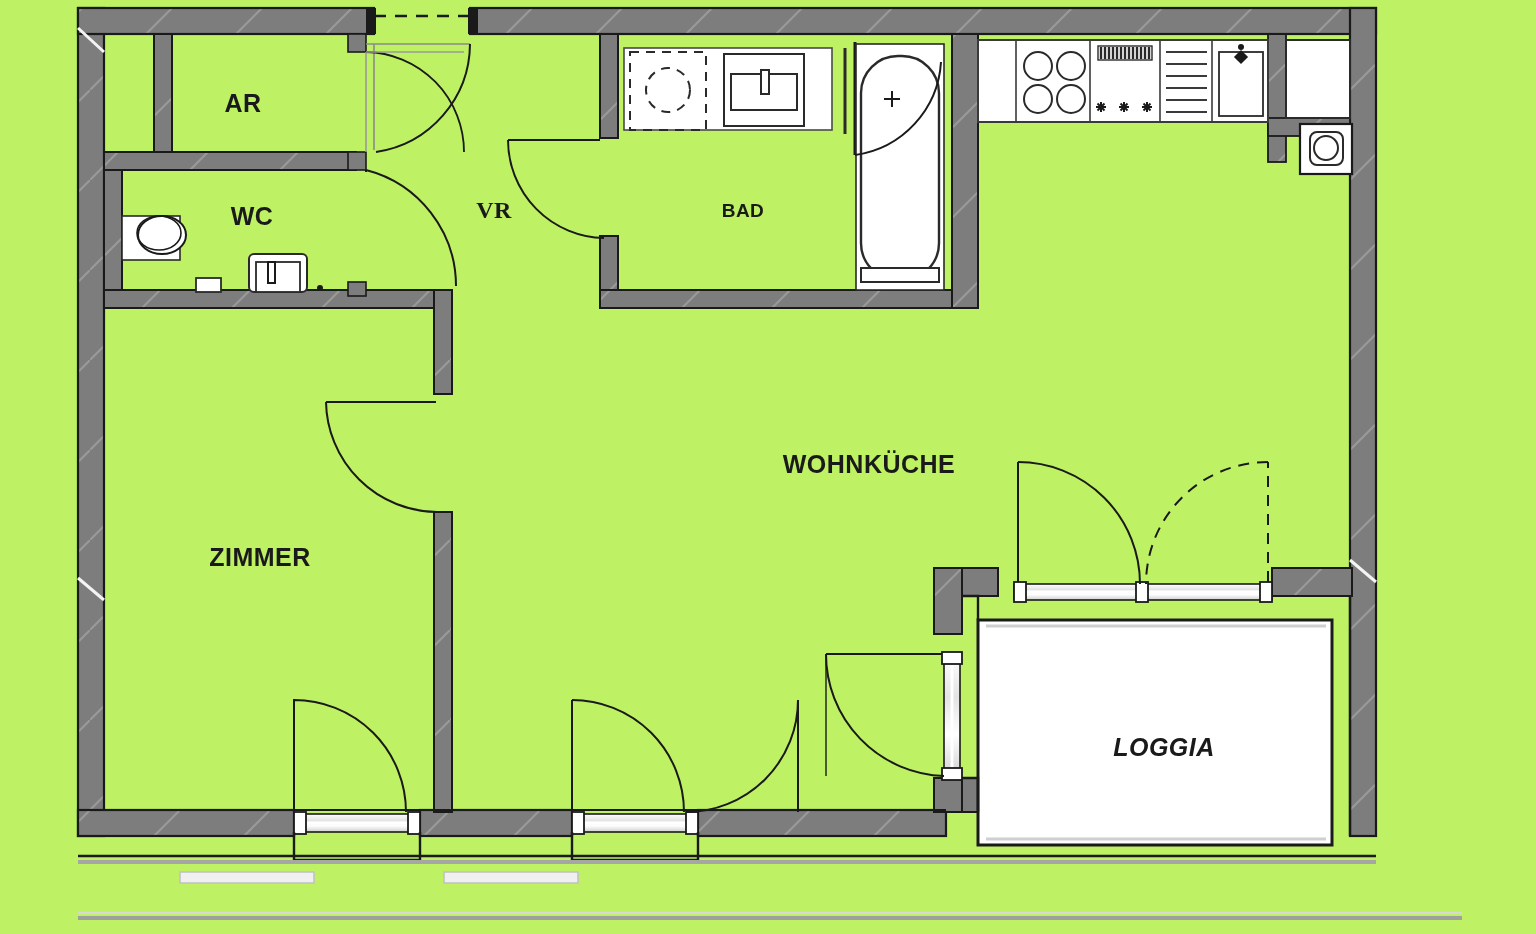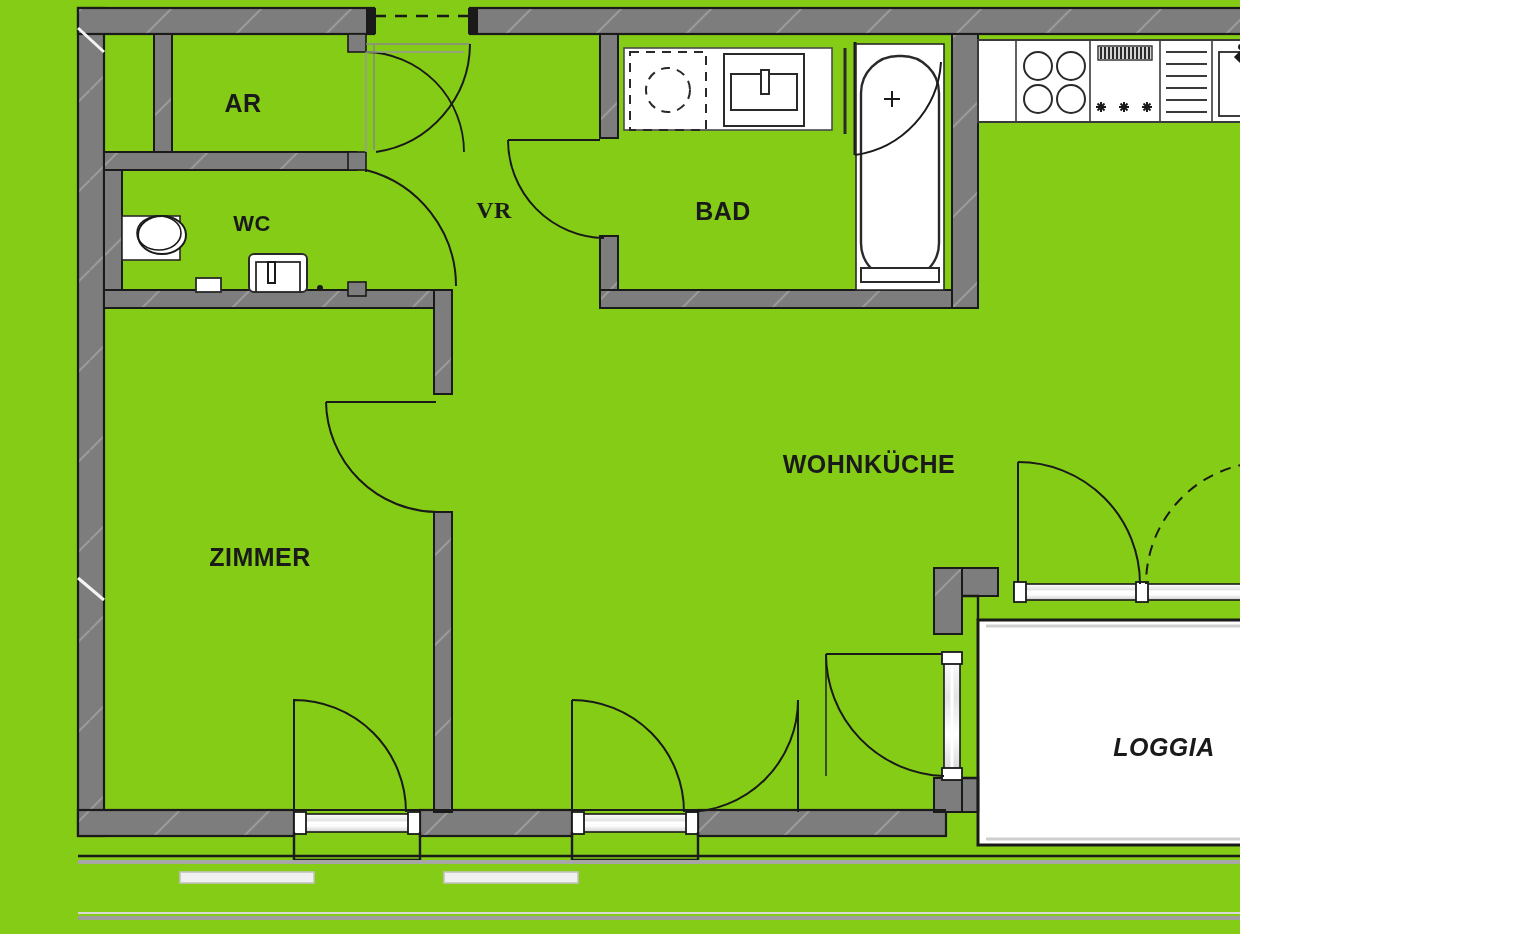--- a/index.html
+++ b/index.html
@@ -5,23 +5,23 @@
   html, body {
     margin: 0;
     padding: 0;
     background: #ffffff;
   }
   body {
     font-family: "Liberation Sans", sans-serif;
   }
   #stage {
     position: relative;
-    width: 1240px;
+    width: 1536px;
     height: 934px;
-    background: #84cc16;
+    background: #bef264;
     overflow: hidden;
   }
   .svgwrap { position:absolute; inset:0; }
   svg { display:block; }
   .room-label {
     position: absolute;
     font-family: "Liberation Sans", sans-serif;
     font-weight: bold;
     color: #1a1a1a;
     letter-spacing: 0.5px;
@@ -338,25 +338,25 @@
     <g stroke="#f4f4f4" stroke-width="3" fill="none">
       <line x1="78" y1="28" x2="104" y2="52"></line>
       <line x1="78" y1="578" x2="104" y2="600"></line>
       <line x1="1350" y1="560" x2="1376" y2="582"></line>
     </g>
   </svg>
   </div>
 
   <div class="room-label" style="left:243px; top:103px; transform:translate(-50%,-50%); font-size:25px;">AR</div>
 
-  <div class="room-label" style="left:252px; top:224px; transform:translate(-50%,-50%); font-size:22px;">WC</div>
+  <div class="room-label" style="left:252px; top:216px; transform:translate(-50%,-50%); font-size:25px;">WC</div>
 
   <div class="room-label" style="left:494px; top:210px; transform:translate(-50%,-50%); font-size:24px;font-family:Liberation Serif, serif;">VR</div>
 
-  <div class="room-label" style="left:723px; top:211px; transform:translate(-50%,-50%); font-size:25px;">BAD</div>
+  <div class="room-label" style="left:743px; top:211px; transform:translate(-50%,-50%); font-size:19px;">BAD</div>
 
   <div class="room-label" style="left:869px; top:464px; transform:translate(-50%,-50%); font-size:25px;">WOHNKÜCHE</div>
 
   <div class="room-label" style="left:260px; top:557px; transform:translate(-50%,-50%); font-size:25px;text-align:right;">ZIMMER</div>
 
   <div class="room-label" style="left:1164px; top:747px; transform:translate(-50%,-50%); font-size:25px;font-style:italic;">LOGGIA</div>
 
 </div>
 
 </body></html>

